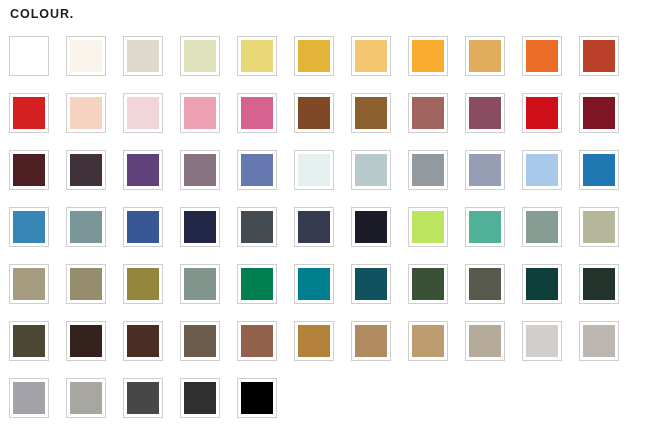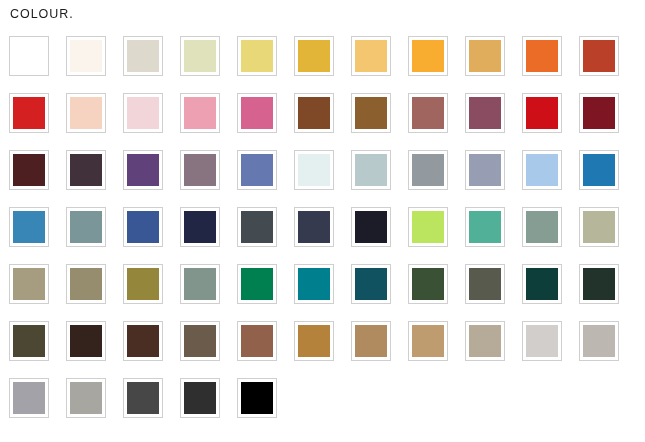--- a/index.html
+++ b/index.html
@@ -17,21 +17,21 @@
     color: #1a1a1a;
   }
   .page {
     position: relative;
     width: 645px;
     height: 442px;
     padding: 0;
   }
   .section-title {
     font-size: 12.5px;
-    font-weight: normal;
+    font-weight: bold;
     letter-spacing: 0.95px;
     color: #1c1c1c;
     padding: 6px 0 0 10px;
     margin: 0;
     line-height: 16px;
     white-space: nowrap;
   }
   .swatch-grid {
     position: absolute;
     top: 36px;

